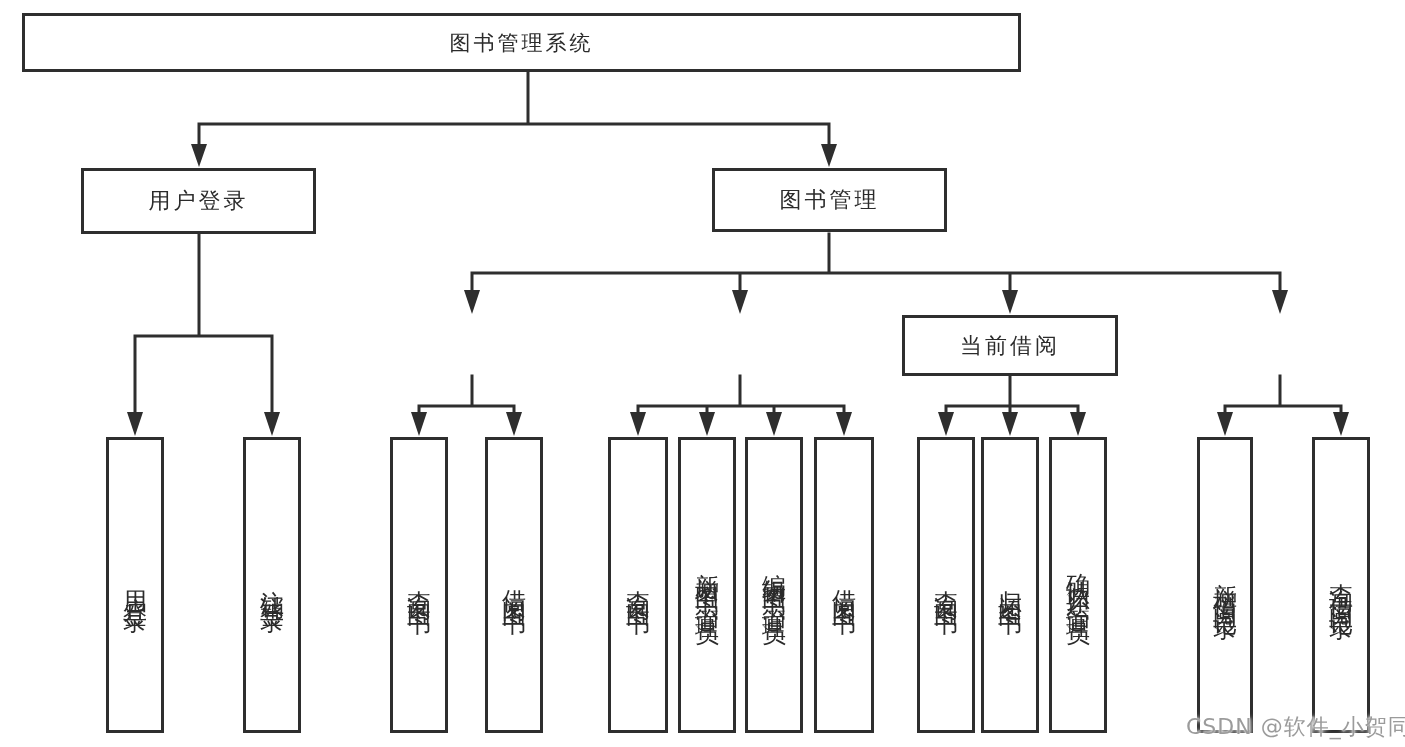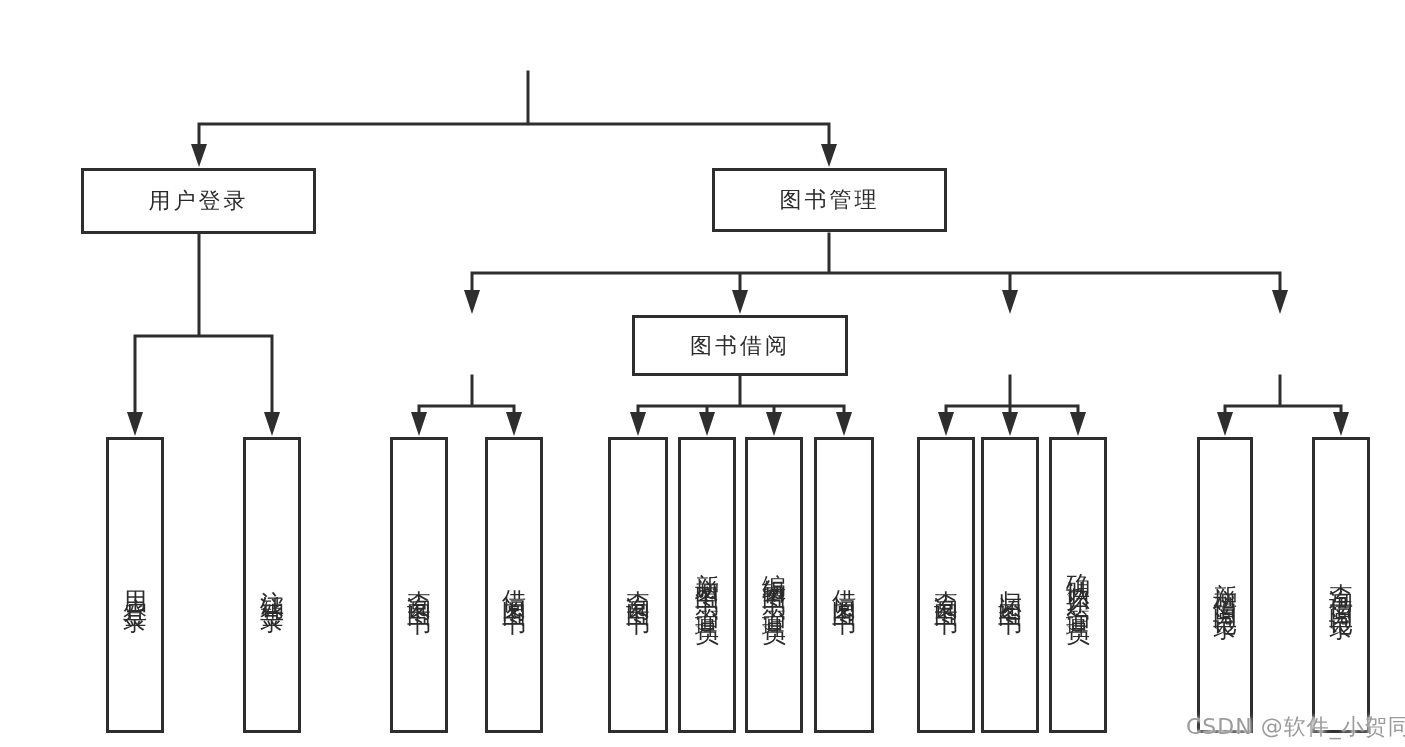--- a/index.html
+++ b/index.html
@@ -84,30 +84,33 @@
       <polygon points="1070,412 1086,412 1078,436"></polygon>
     </g>
 
     <g>
       <path d="M1280 376 V406 M1225 406 H1341 M1225 406 V414 M1341 406 V414"></path>
       <polygon points="1217,412 1233,412 1225,436"></polygon>
       <polygon points="1333,412 1349,412 1341,436"></polygon>
     </g>
   </svg>
 
+  <div class="box lvl1" style="left:22px;top:13px;width:999px;height:59px">
+    <span class="hlabel">图书管理系统</span>
+  </div>
 
   <div class="box" style="left:81px;top:168px;width:235px;height:66px">
     <span class="hlabel">用户登录</span>
   </div>
   <div class="box" style="left:712px;top:168px;width:235px;height:64px">
     <span class="hlabel">图书管理</span>
   </div>
 
-  <div class="box" style="left:632px;top:315px;width:216px;height:61px">
-    <span class="hlabel">图书借阅</span>
+  <div class="box" style="left:902px;top:315px;width:216px;height:61px">
+    <span class="hlabel">当前借阅</span>
   </div>
 
   <div class="box vbox" style="left:106px;top:437px;width:58px;height:296px">
     <span>用户登录</span>
   </div>
   <div class="box vbox" style="left:243px;top:437px;width:58px;height:296px">
     <span>注销登录</span>
   </div>
 
   <div class="box vbox" style="left:390px;top:437px;width:58px;height:296px">

